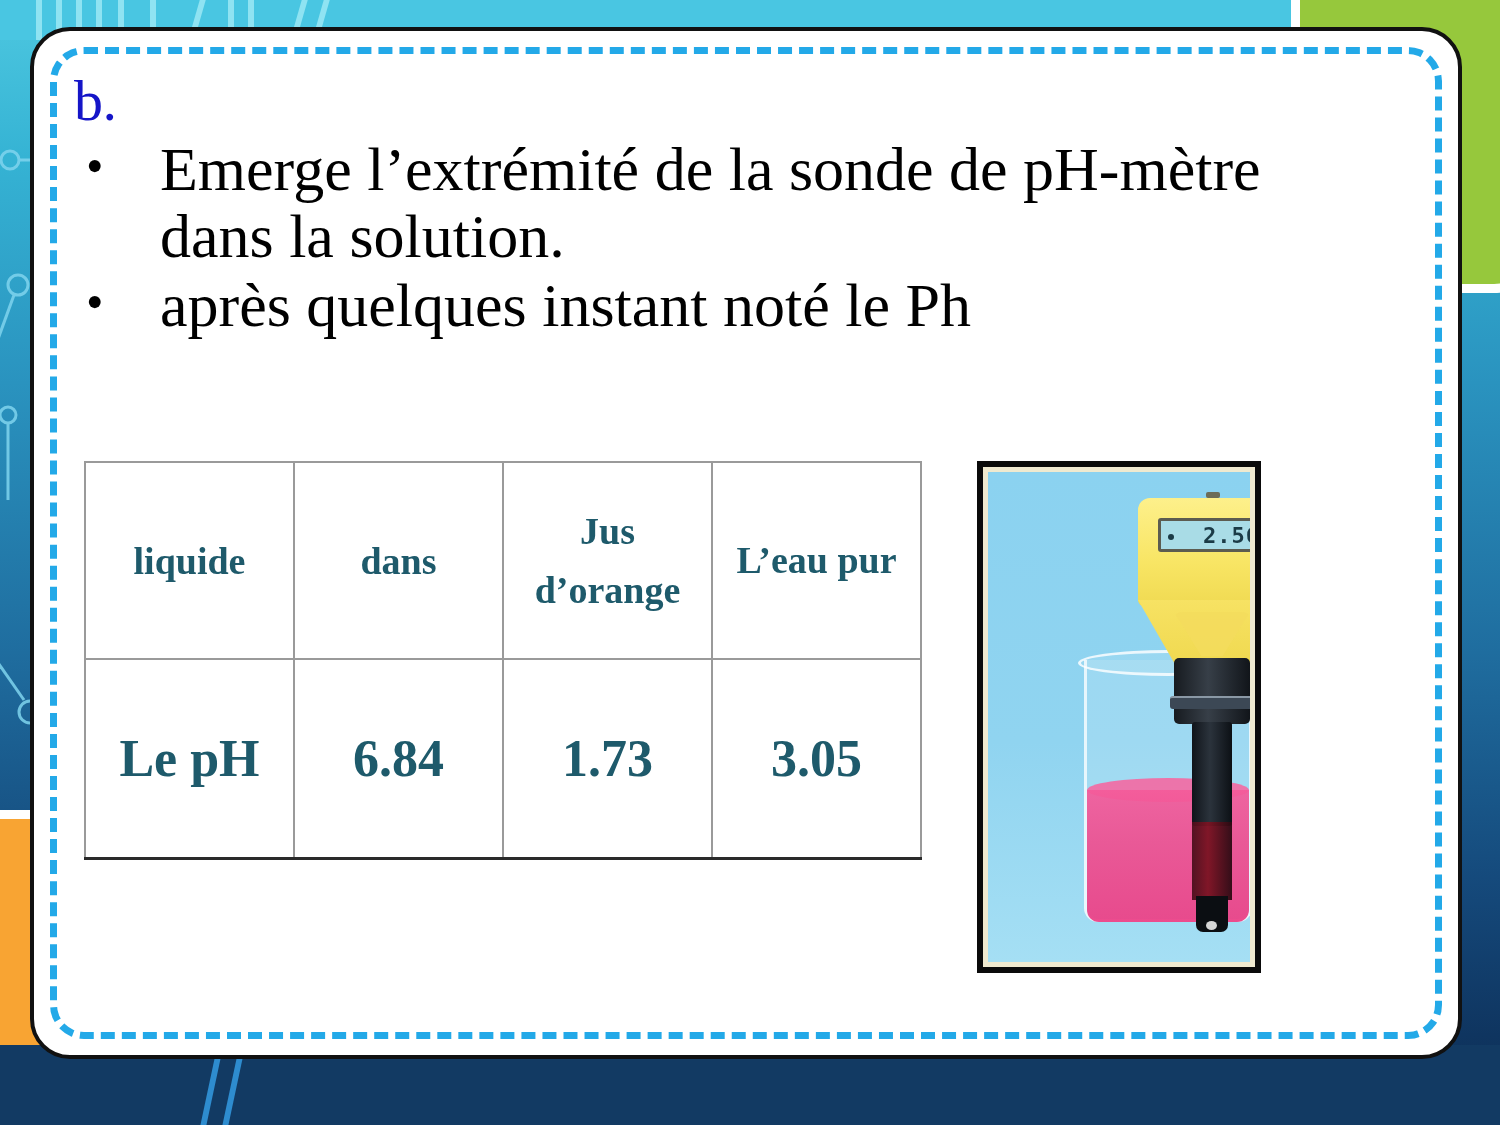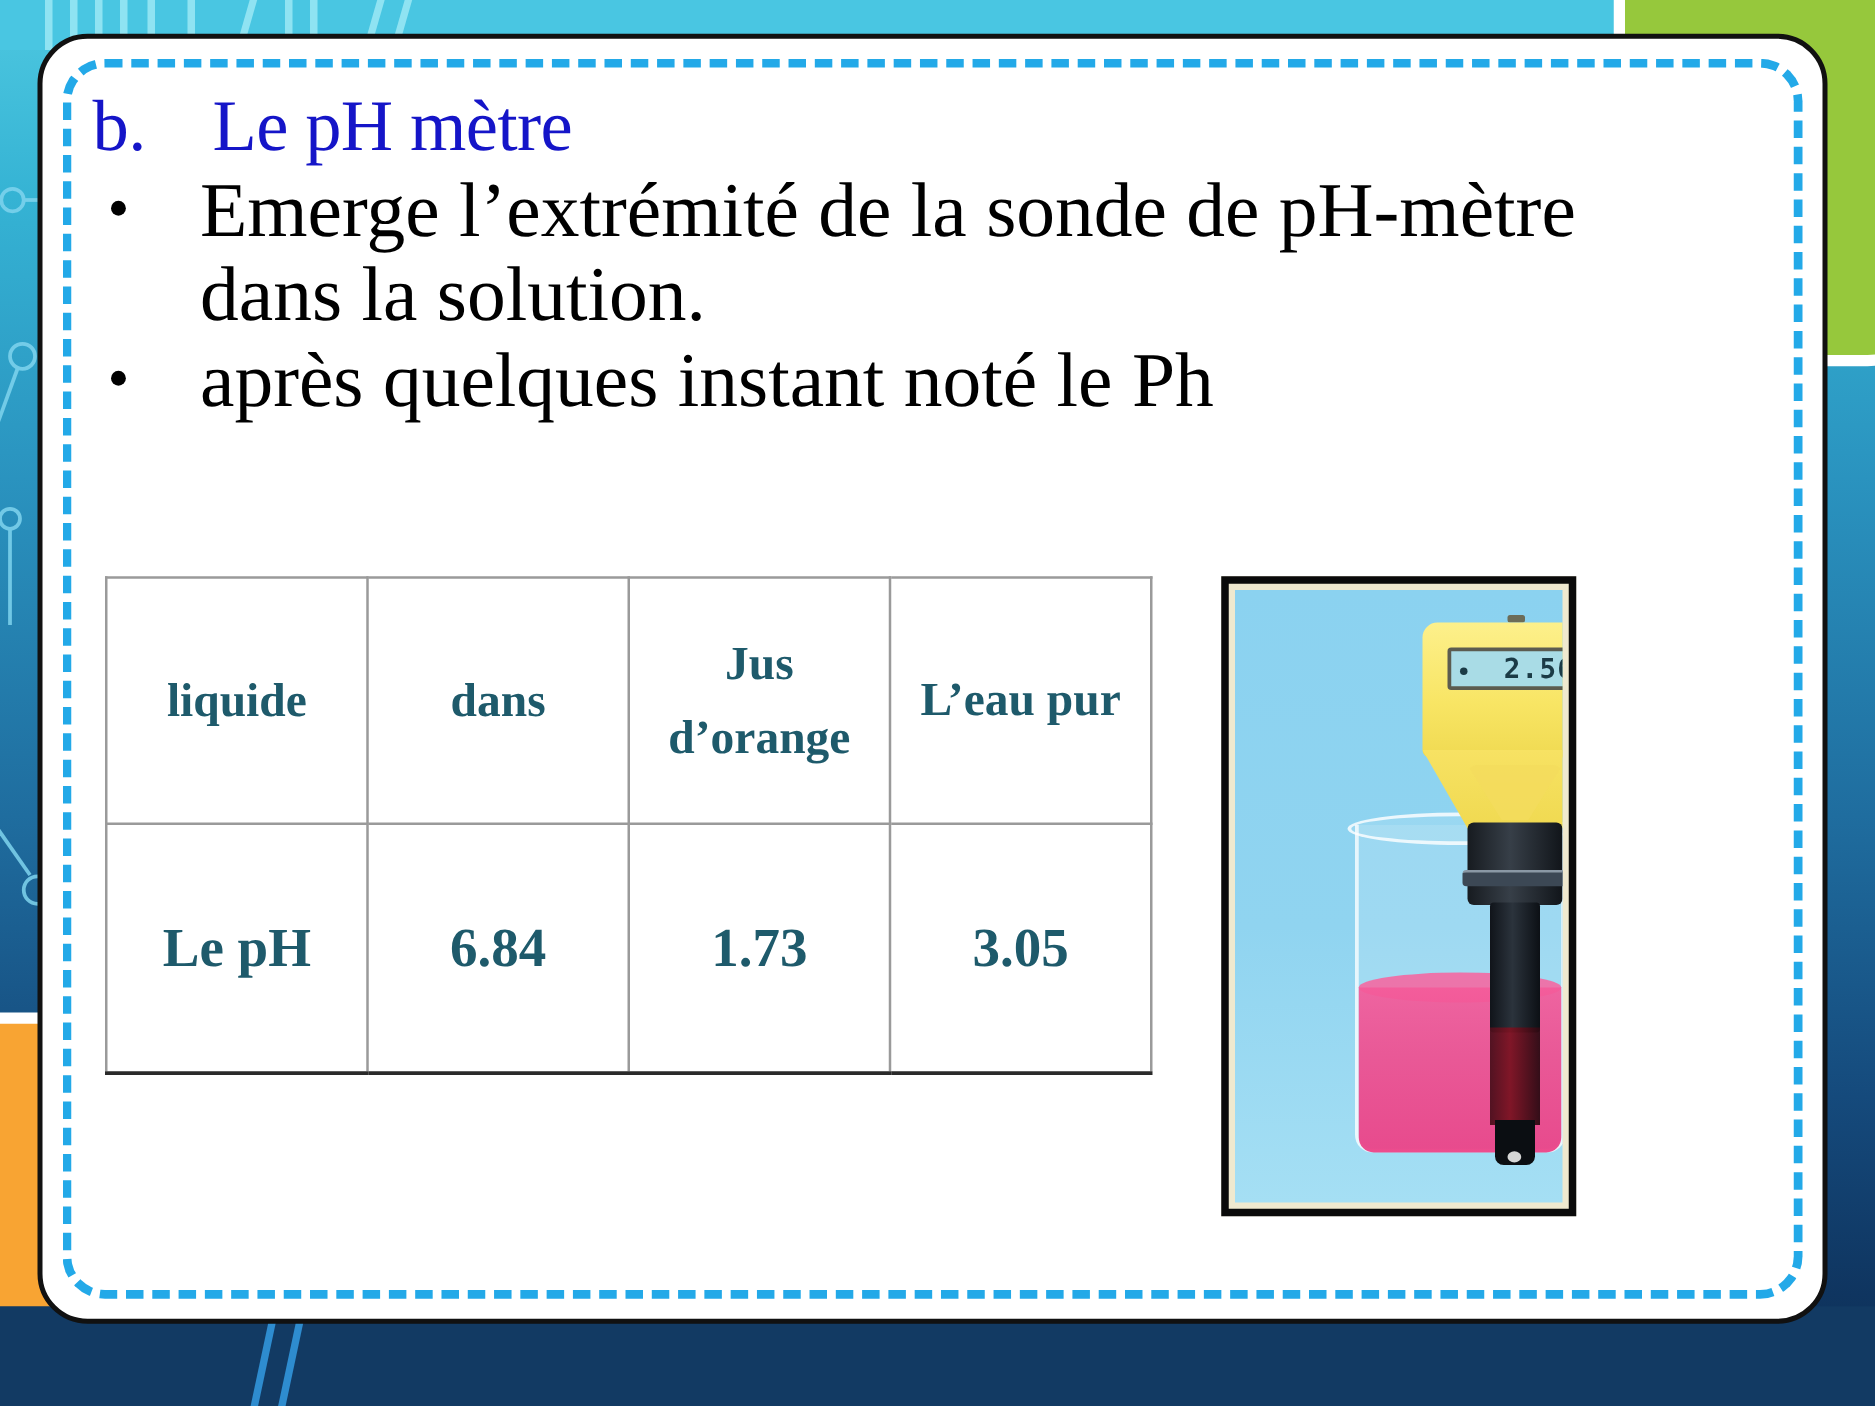--- a/index.html
+++ b/index.html
@@ -176,21 +176,21 @@
     background: #ffffff;
   }
   table.ph-table td {
     border: 2px solid #9a9a9a;
     text-align: center;
     vertical-align: middle;
     color: #1e5a6b;
     font-weight: bold;
   }
   table.ph-table tr.hdr td { height: 197px; font-size: 38px; }
-  table.ph-table tr.val td { height: 199px; font-size: 44px; }
+  table.ph-table tr.val td { height: 199px; font-size: 52px; }
   table.ph-table tr.val td { border-bottom: 3px solid #2a2a2a; }
   td.small { font-size: 32px; line-height: 1.55; }
   td.two-line { line-height: 1.55; }
 
   
   .photo-frame {
     margin-left: 28px;
     width: 284px;
     height: 512px;
     border: 6px solid #0a0a0a;
@@ -419,21 +419,20 @@
     <div class="dln" style="left:232px"></div>
   </div>
 
   <div class="card">
     <div class="card-dashes"></div>
 
     <div class="card-inner">
 
       <div class="title-row">
         <span class="title-marker">b.</span>
-        <span>Le pH mètre</span>
       </div>
 
       <div class="bullets">
         <div class="bullet">
           <span class="bullet-dot">•</span>
           <span class="bullet-text">Emerge l’extrémité de la sonde de pH-mètre dans la solution.</span>
         </div>
         <div class="bullet">
           <span class="bullet-dot">•</span>
           <span class="bullet-text">après quelques instant noté le Ph</span>

